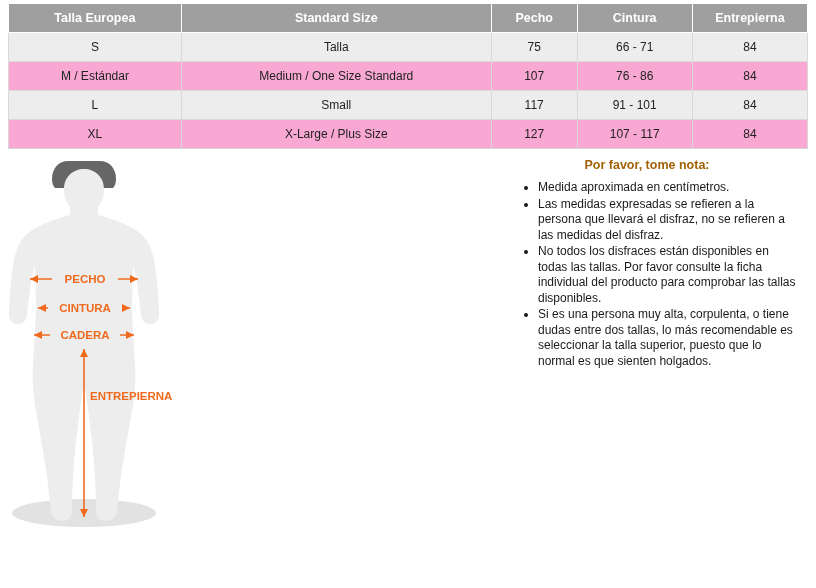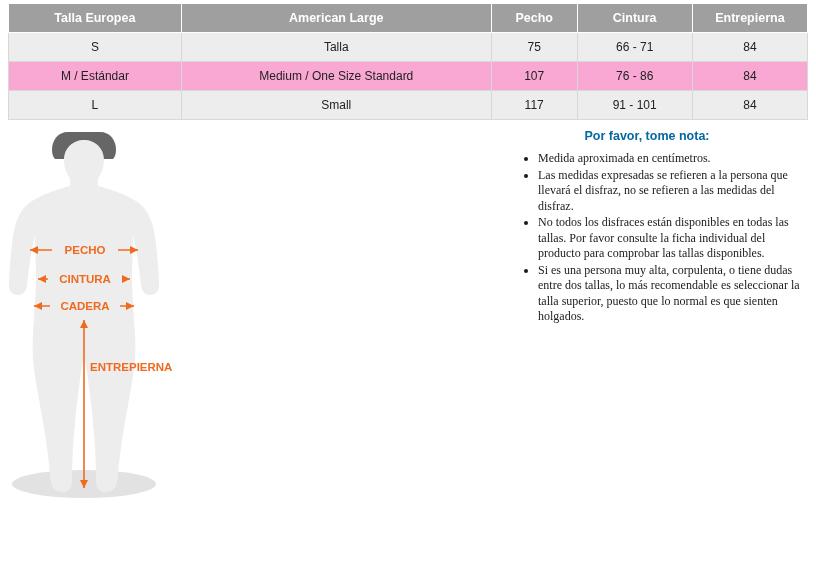--- a/index.html
+++ b/index.html
@@ -69,50 +69,49 @@
   .notes {
     position: absolute;
     left: 480px;
     top: 0;
     width: 330px;
     padding-right: 10px;
   }
   .notes-title {
     font-size: 12.5px;
     font-weight: bold;
-    color: #0369a1;
+    color: #a16207;
     text-align: center;
     margin: 3px 0 8px 0;
     padding-left: 14px;
   }
   .notes ul {
     margin: 0;
     padding-left: 58px;
     list-style-type: disc;
-    font-family: Liberation Serif, serif;
   }
   .notes li {
     font-size: 12px;
     line-height: 15.5px;
     color: #1a1a1a;
     margin-bottom: 1px;
   }
 
   
 </style>
 </head>
 <body>
 
 <div class="page">
 
   <table class="size-table">
     <thead>
       <tr>
         <th class="col-eu">Talla Europea</th>
-        <th class="col-us">American Large</th>
+        <th class="col-us">Standard Size</th>
         <th class="col-ch">Pecho</th>
         <th class="col-ci">Cintura</th>
         <th class="col-en">Entrepierna</th>
       </tr>
     </thead>
     <tbody>
       <tr class="odd">
         <td>S</td>
         <td>Talla</td>
         <td>75</td>
@@ -124,20 +123,27 @@
         <td>Medium / One Size Standard</td>
         <td>107</td>
         <td>76 - 86</td>
         <td>84</td>
       </tr>
       <tr class="odd">
         <td>L</td>
         <td>Small</td>
         <td>117</td>
         <td>91 - 101</td>
+        <td>84</td>
+      </tr>
+      <tr class="even">
+        <td>XL</td>
+        <td>X-Large / Plus Size</td>
+        <td>127</td>
+        <td>107 - 117</td>
         <td>84</td>
       </tr>
     </tbody>
   </table>
 
   <div class="lower">
 
     <div class="figure-wrap">
       <svg width="480" height="420" viewBox="0 0 480 420" xmlns="http://www.w3.org/2000/svg">
 

